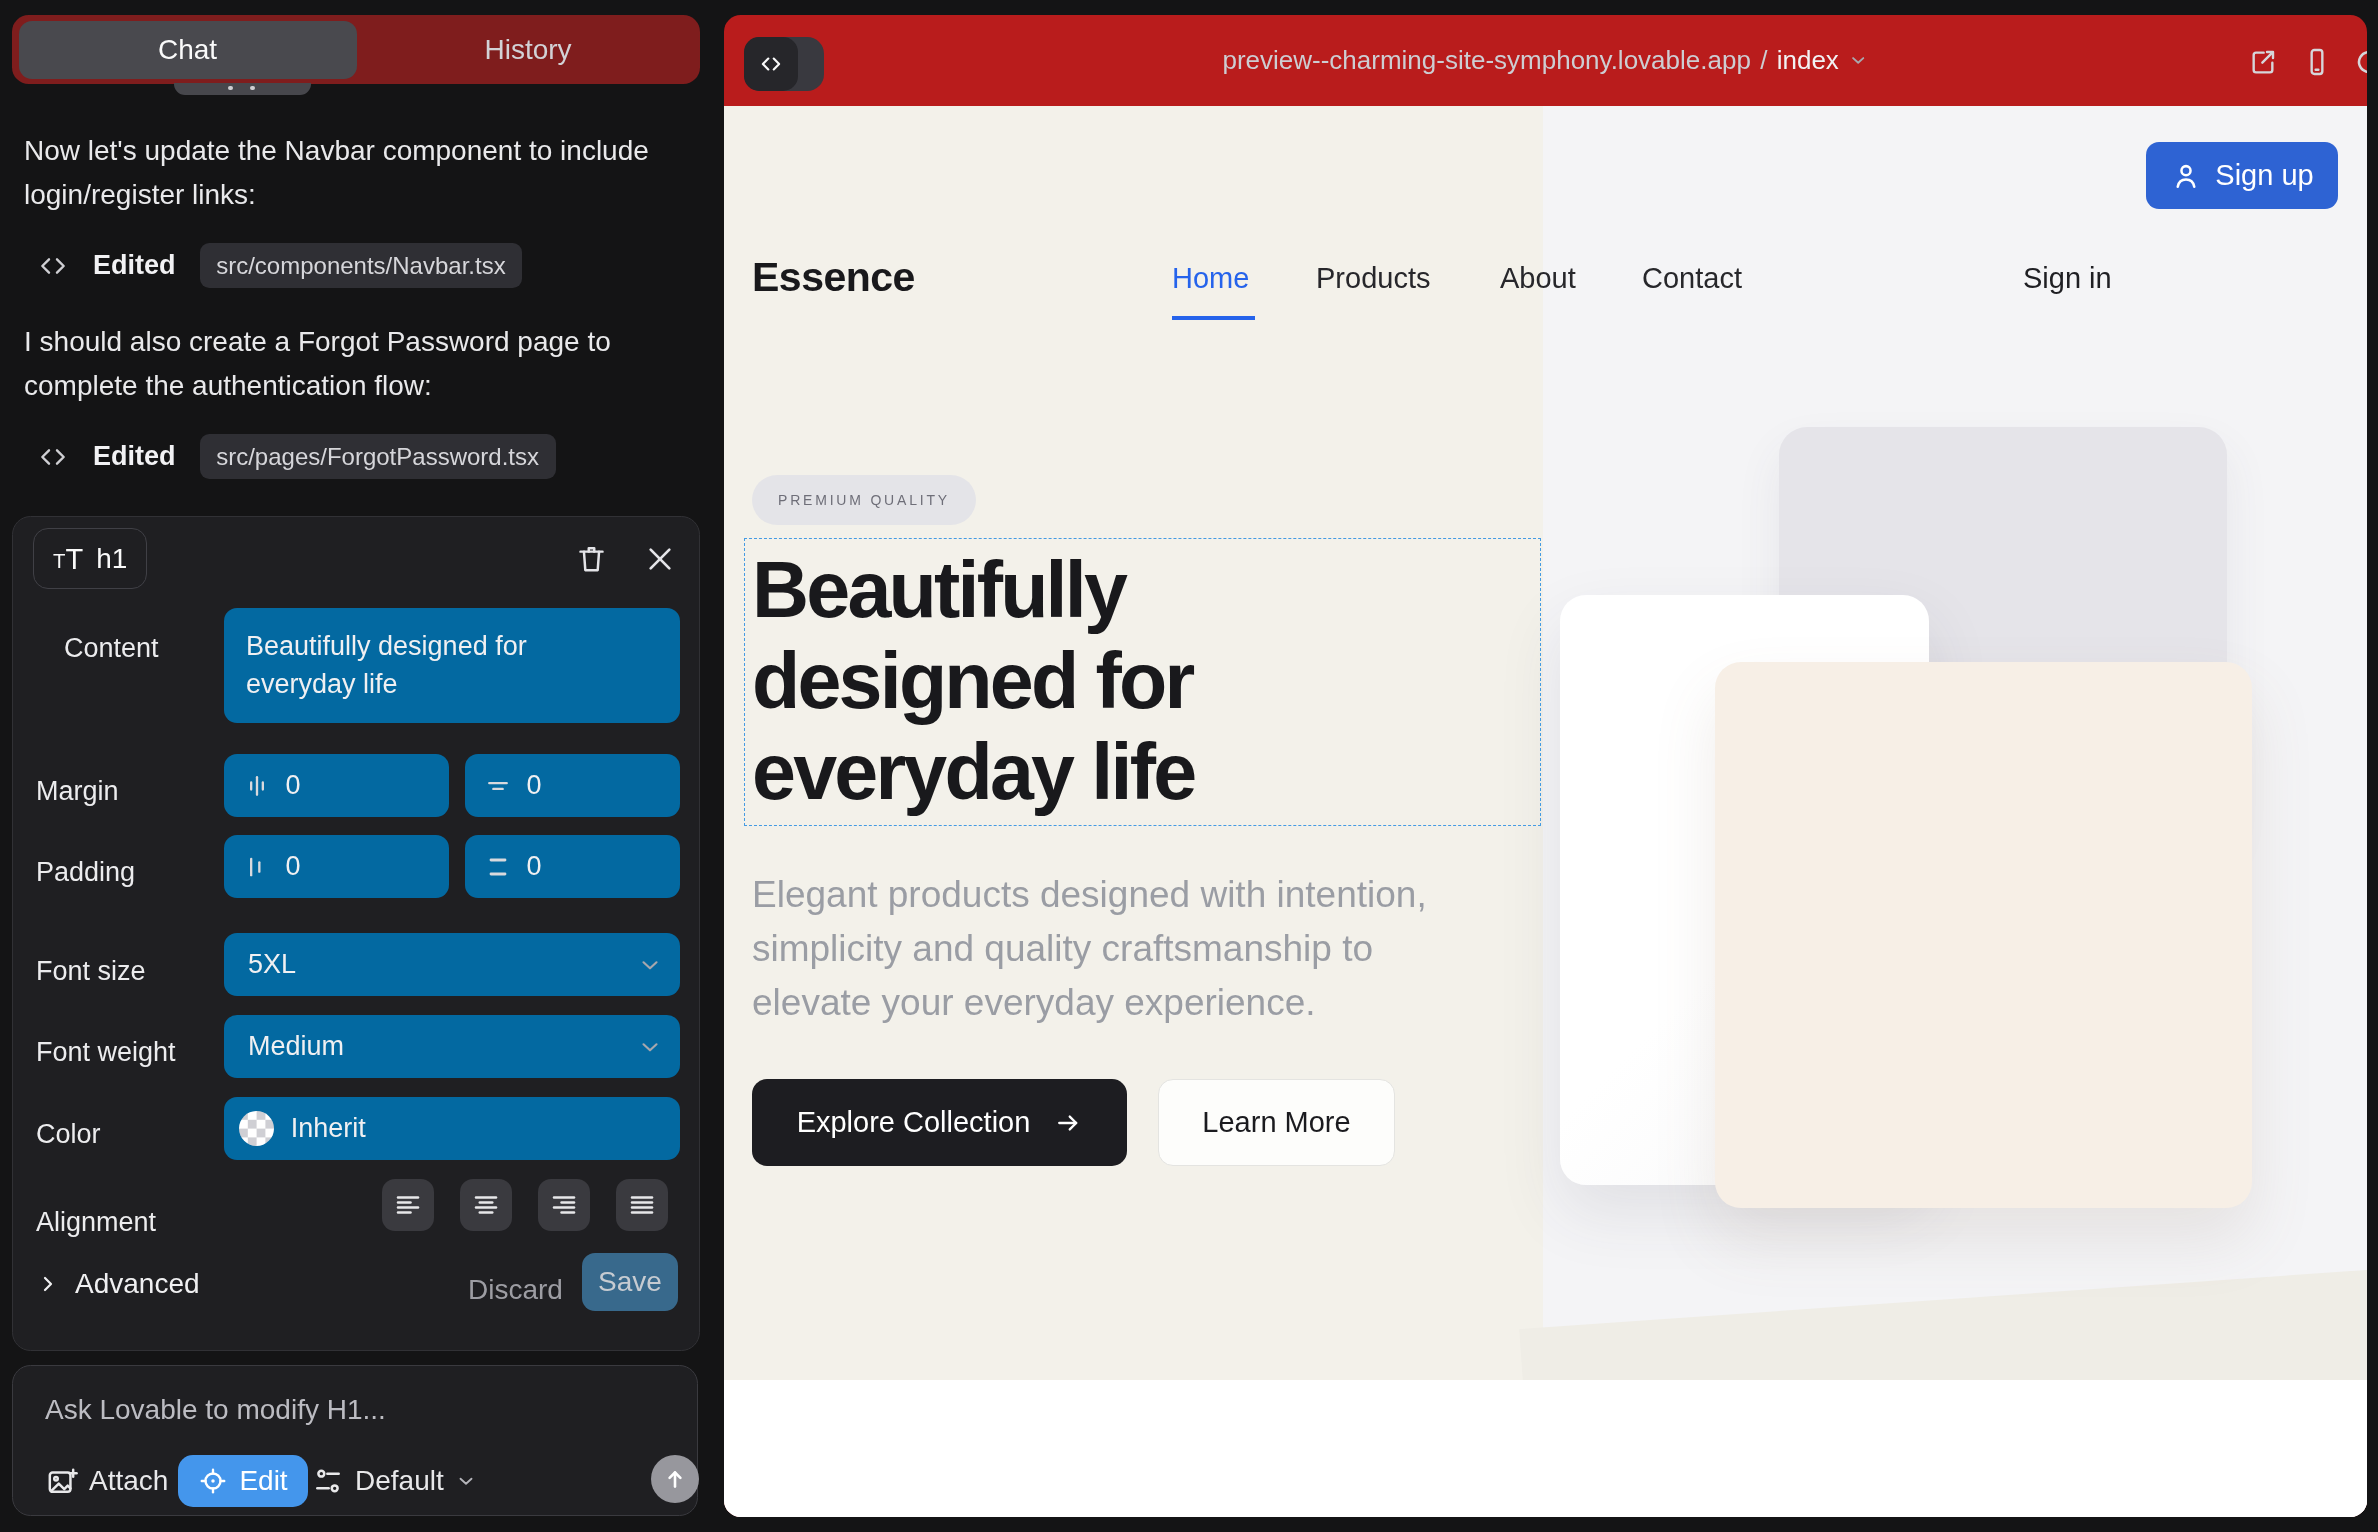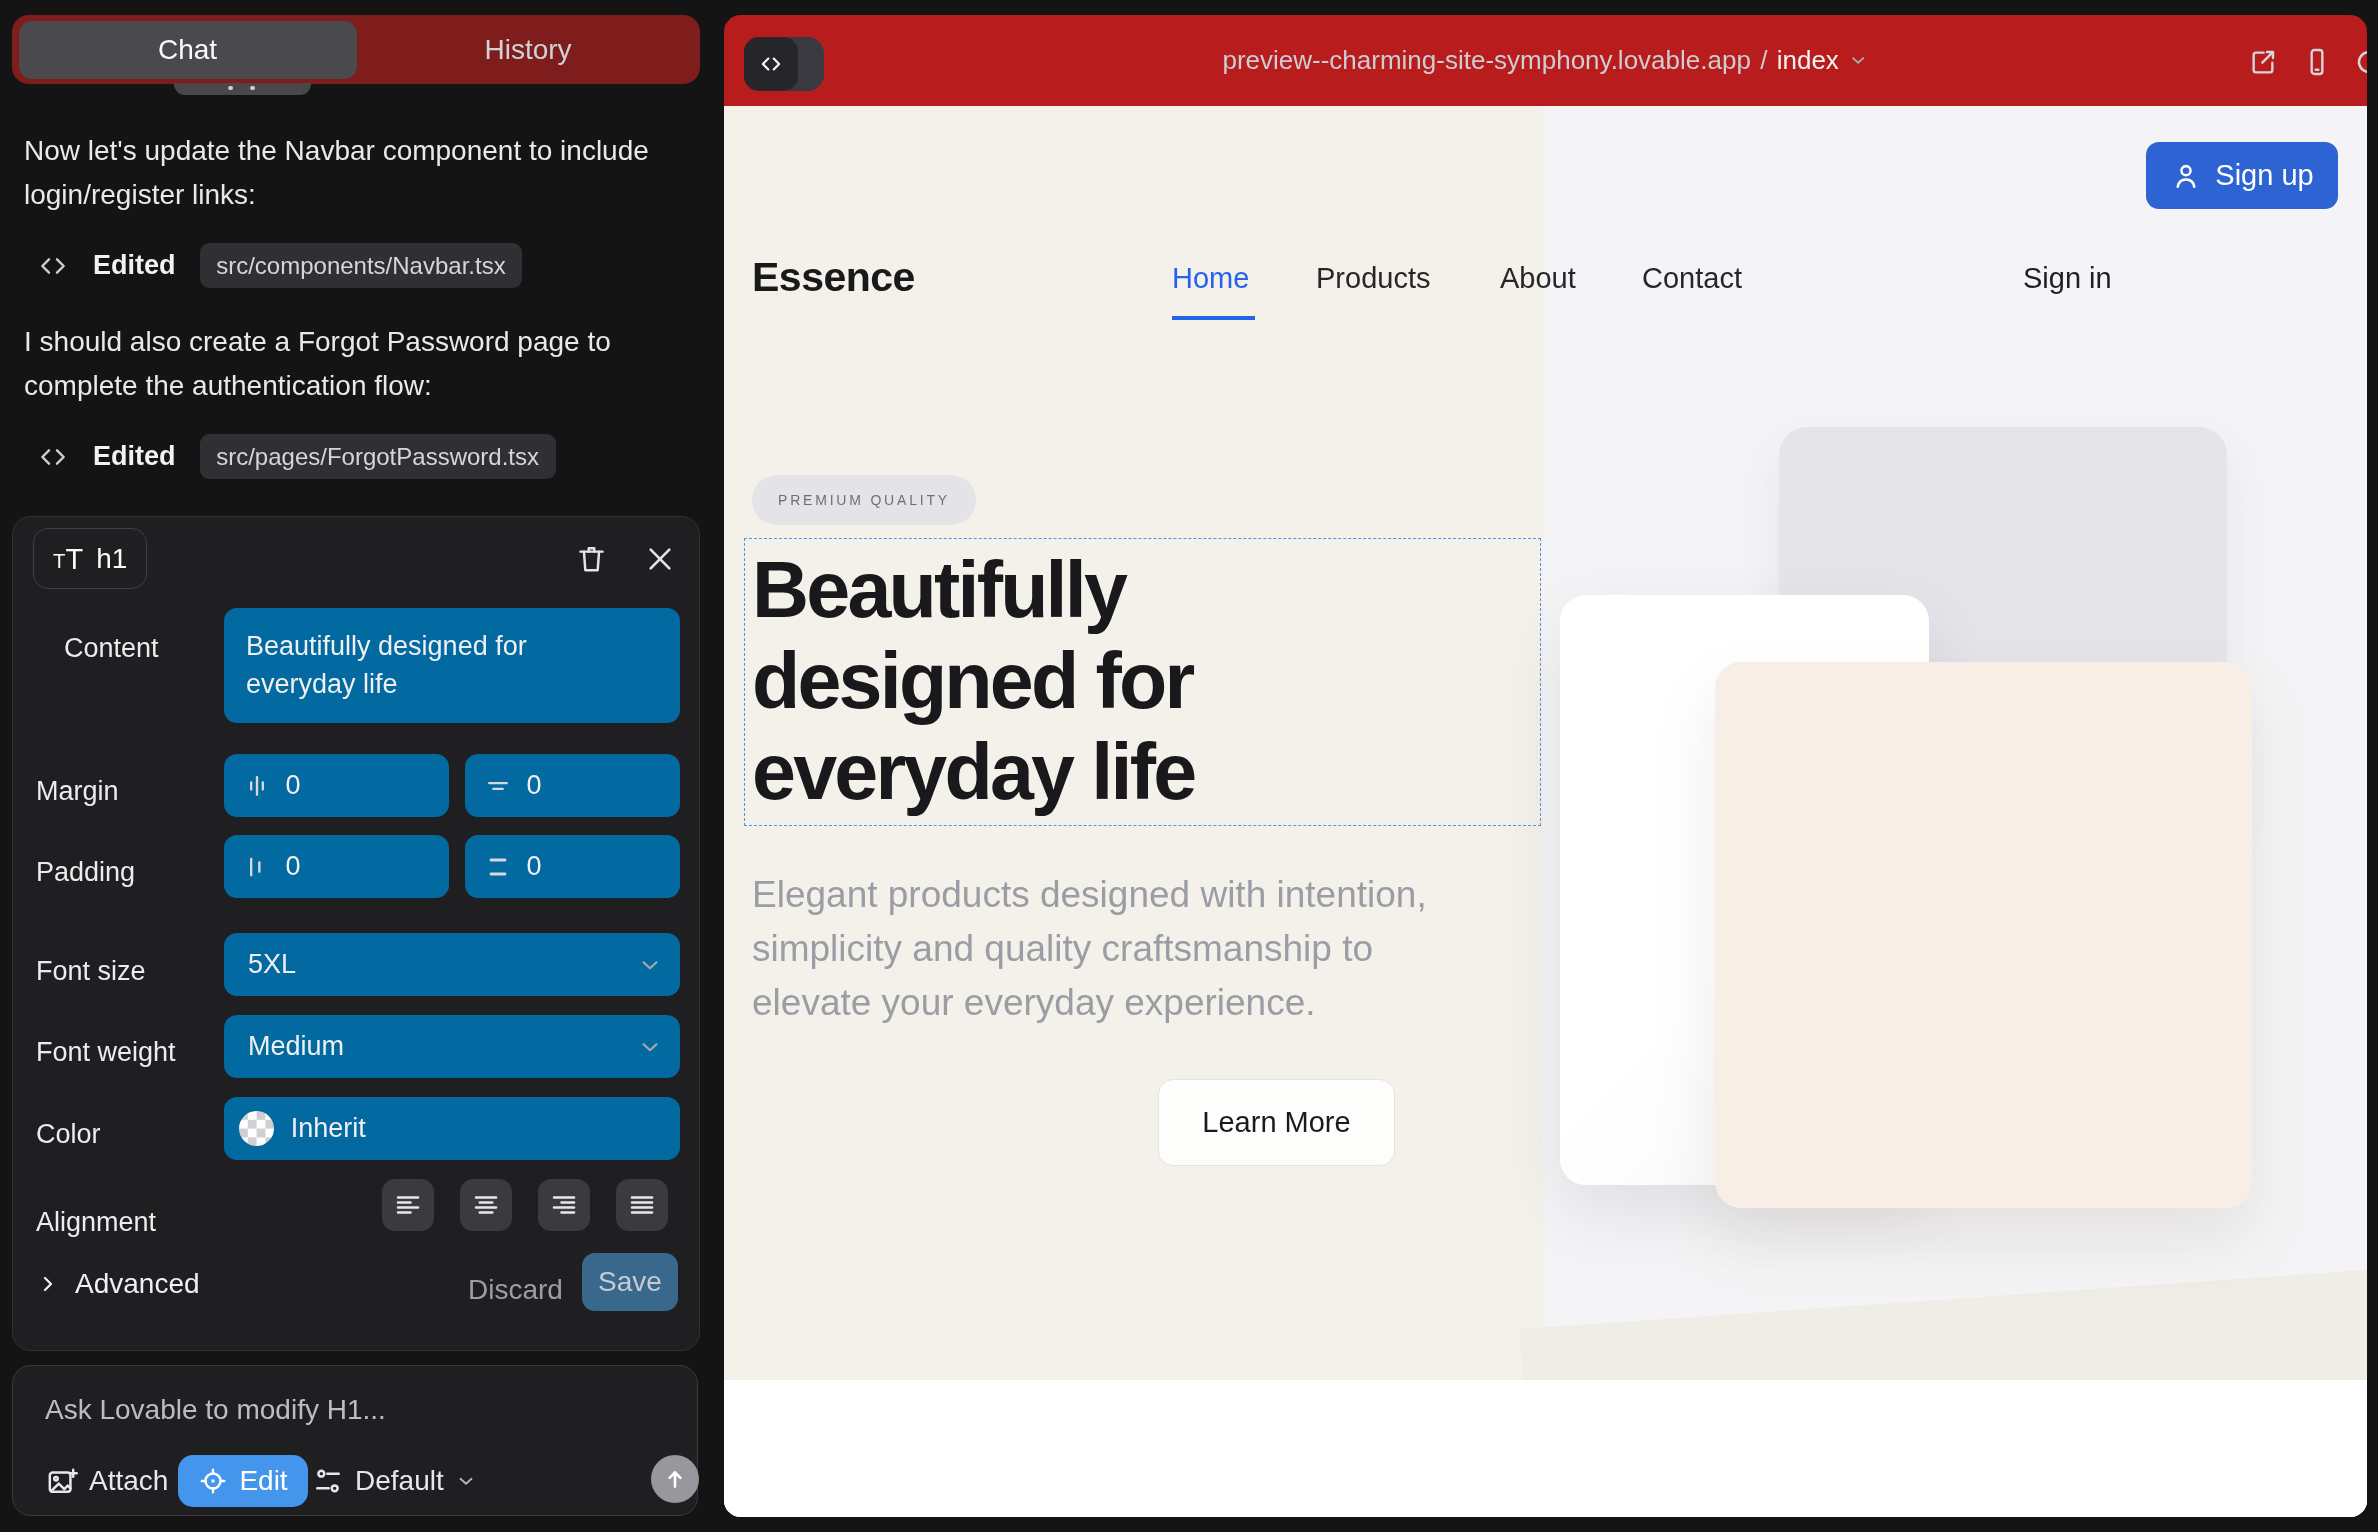--- a/index.html
+++ b/index.html
@@ -389,16 +389,25 @@
     <div class="abs hero-h1">
       <div>Beautifully</div>
       <div>designed for</div>
       <div>everyday life</div>
     </div>
     <div class="abs hero-p">
       <div>Elegant products designed with intention,</div>
       <div>simplicity and quality craftsmanship to</div>
       <div>elevate your everyday experience.</div>
     </div>
+    <div class="abs cta-dark">
+      <span>Explore Collection</span>
+      <span>
+        <svg width="28" height="28" viewBox="0 0 24 24" fill="none" stroke="currentColor" stroke-width="2" stroke-linecap="round" stroke-linejoin="round">
+            <line x1="4.5" y1="12" x2="19" y2="12"></line>
+            <polyline points="13.5,6.5 19,12 13.5,17.5"></polyline>
+          </svg>
+      </span>
+    </div>
     <div class="abs cta-light">Learn More</div>
   </div>
 </div>
 
 
 </body></html>

